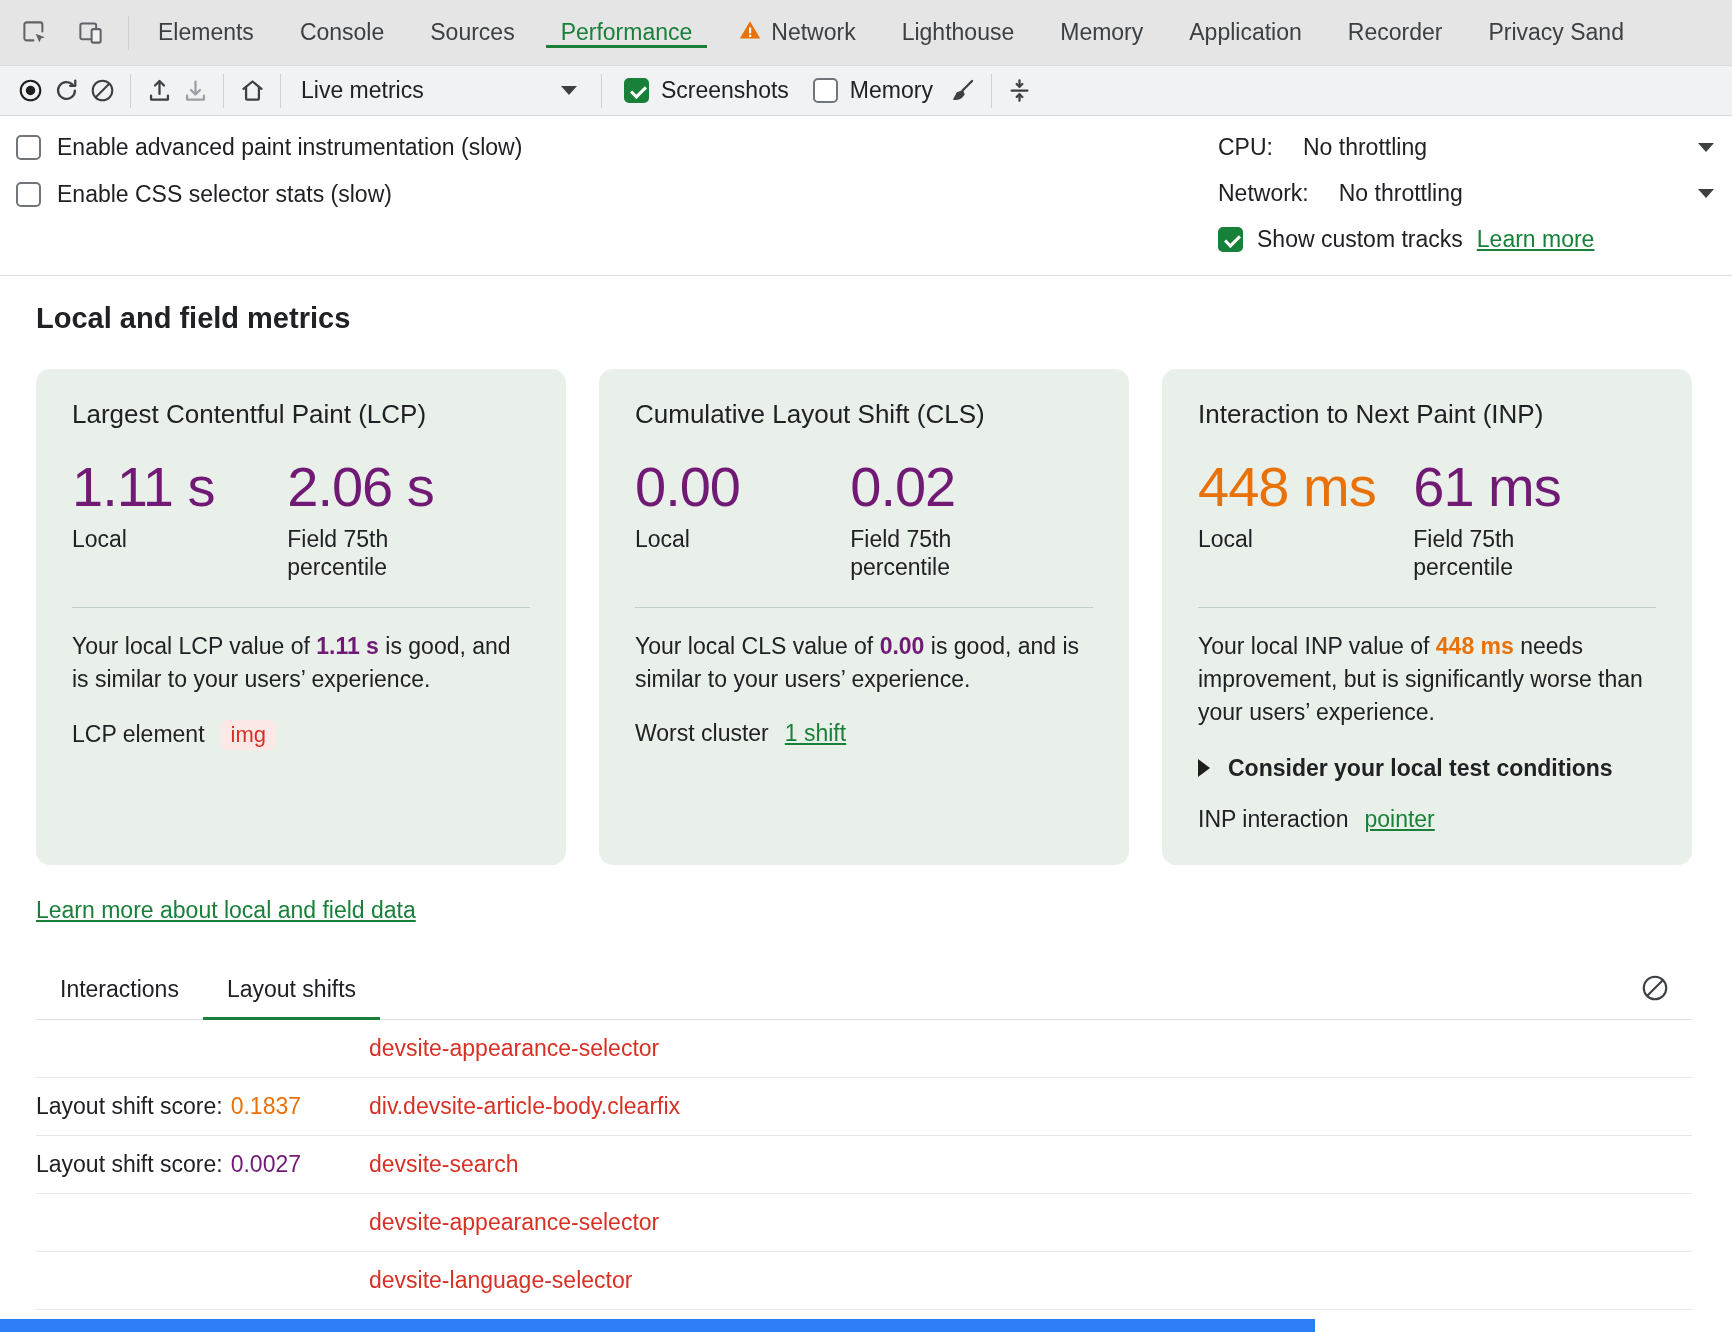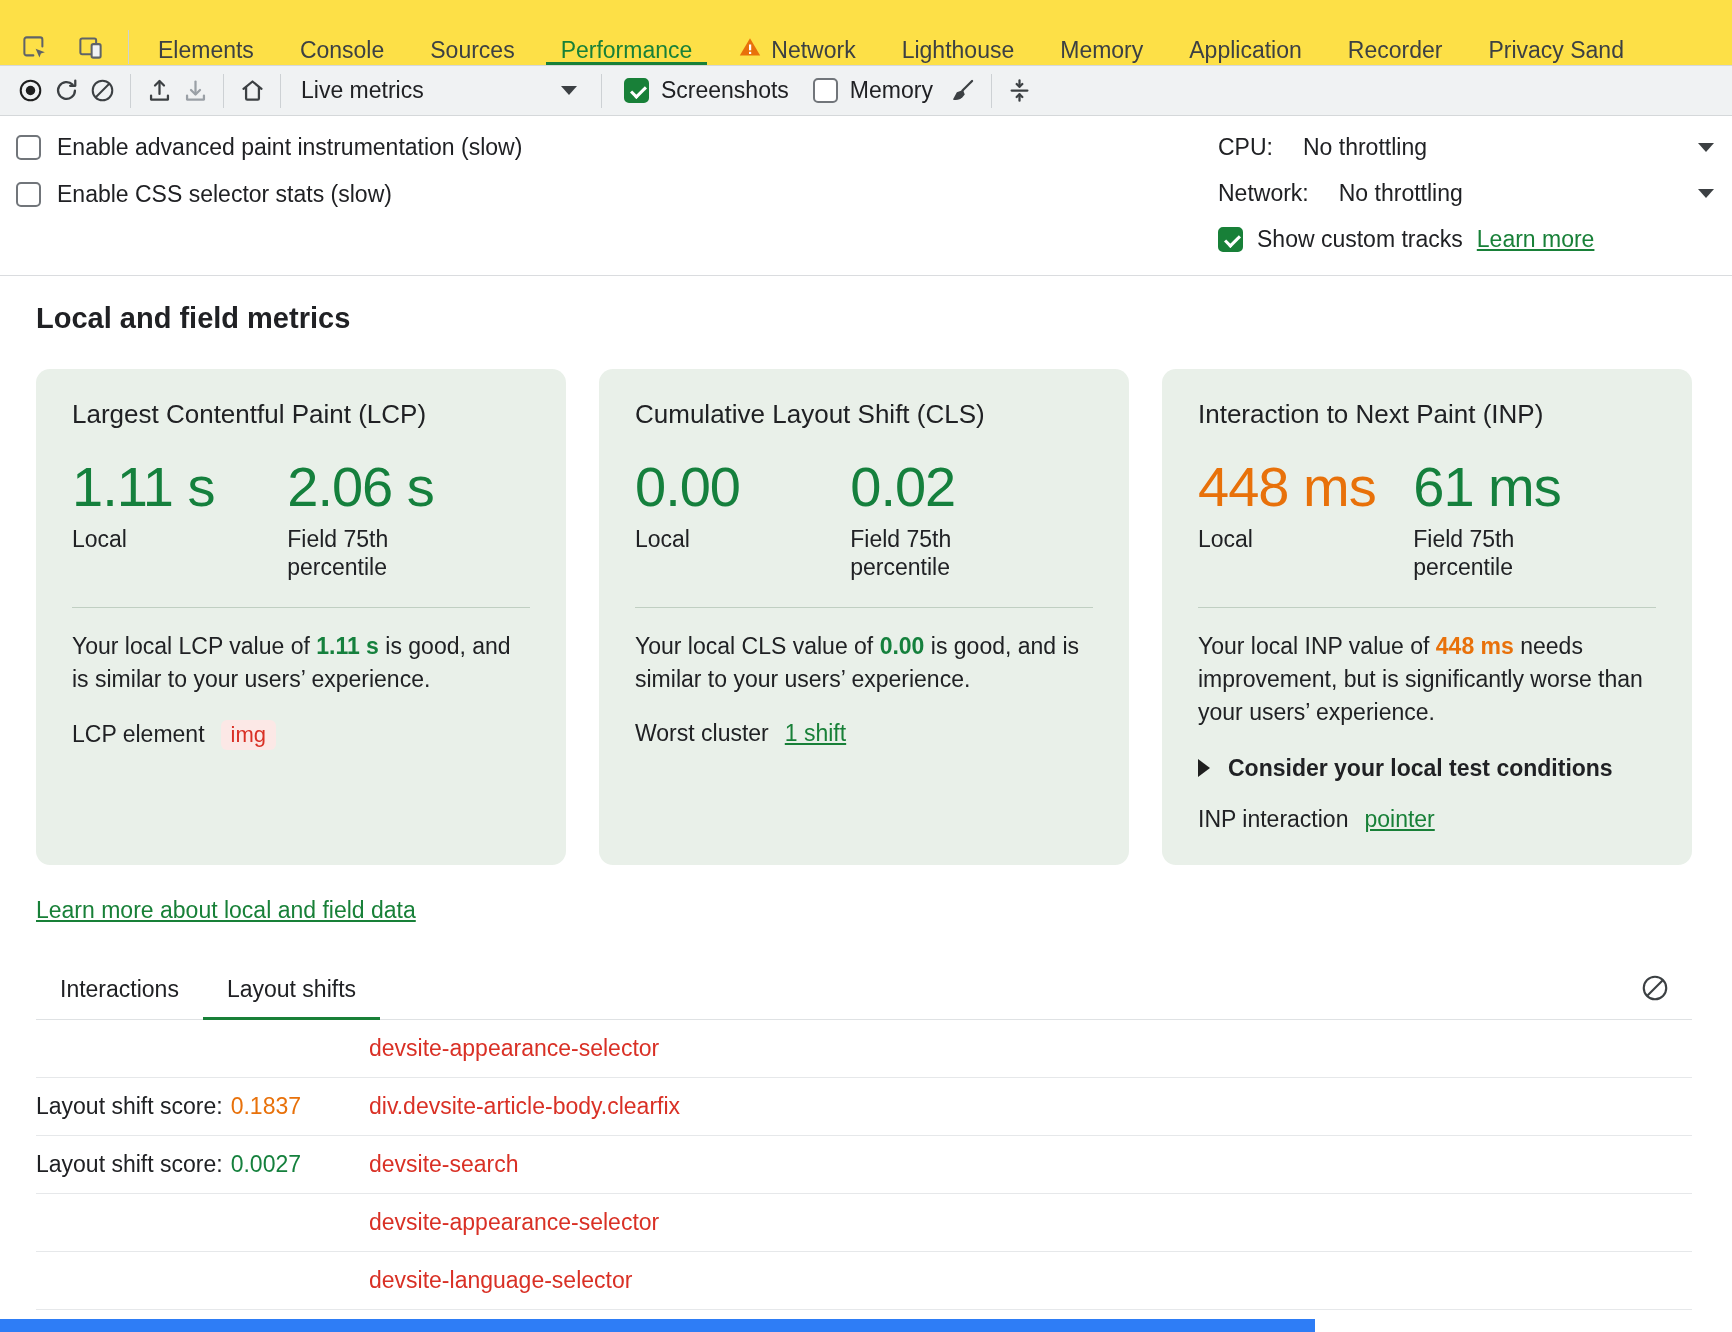--- a/index.html
+++ b/index.html
@@ -4,22 +4,22 @@
 <style>
   * { box-sizing: border-box; }
   html,body { margin:0; padding:0; }
   body {
     width:1732px; height:1332px; overflow:hidden; position:relative;
     background:#ffffff; color:#202124;
     font-family:"Liberation Sans", sans-serif;
   }
 
   
-  .tabbar { height:66px; background:#fde047; border-bottom:1px solid #d5d8da;
-            display:flex; align-items:flex-end; }
+  .tabbar { height:66px; background:#e5e5e5; border-bottom:1px solid #d5d8da;
+            display:flex; align-items:center; }
   .tool-icons { display:flex; align-items:center; padding:0 6px 0 16px; gap:20px; }
   .icon-btn { background:none; border:none; padding:0; width:36px; height:36px;
               display:flex; align-items:center; justify-content:center; cursor:pointer; }
   .icon-btn svg { display:block; }
   .vsep { width:1px; height:34px; background:#cdd1d4; margin:auto 10px; }
   .tabs { display:flex; align-items:stretch; }
   .tab { display:flex; align-items:center; gap:9px; padding:0 23px; font-size:23px;
          color:#3c4043; position:relative; cursor:pointer; white-space:nowrap; }
   .tab.selected { color:#188038; }
   .tab.selected::after { content:""; position:absolute; left:8px; right:8px; bottom:0;
@@ -59,21 +59,21 @@
   .metrics-heading { font-size:29px; font-weight:700; margin:26px 0 0; }
 
   .cards { display:grid; grid-template-columns:repeat(3,1fr); gap:33px; margin-top:34px; }
   .card { background:#e9f0e9; border-radius:14px; padding:30px 36px 32px; }
   .card-title { font-size:26px; font-weight:400; margin:0 0 28px; }
   .metric-pair { display:flex; }
   .metric:first-child { width:47%; }
   .metric-value { font-size:56px; line-height:1.05; letter-spacing:-1px; }
   .metric-label { font-size:23px; margin-top:8px; line-height:28px; }
   .metric-label.narrow { max-width:135px; }
-  .green  { color:#15803d; }
+  .green  { color:#701a75; }
   .orange { color:#e8710a; }
   .card-divider { border:none; border-top:1px solid #c0cfc2; margin:26px 0 22px; }
   .card-desc { font-size:23px; line-height:33px; margin:0; }
   .inline-val { font-weight:700; }
   .card-footer { margin-top:24px; font-size:23px; display:flex; align-items:center; gap:16px; }
   .node-badge { color:#d93025; background:#fce8e6; border-radius:6px; padding:2px 10px;
                 font-size:22px; cursor:pointer; }
   .disclosure { margin-top:26px; display:flex; align-items:center; gap:18px;
                 font-size:23px; font-weight:700; cursor:pointer; }
   .tri-right { width:0; height:0; border-top:9px solid transparent;

